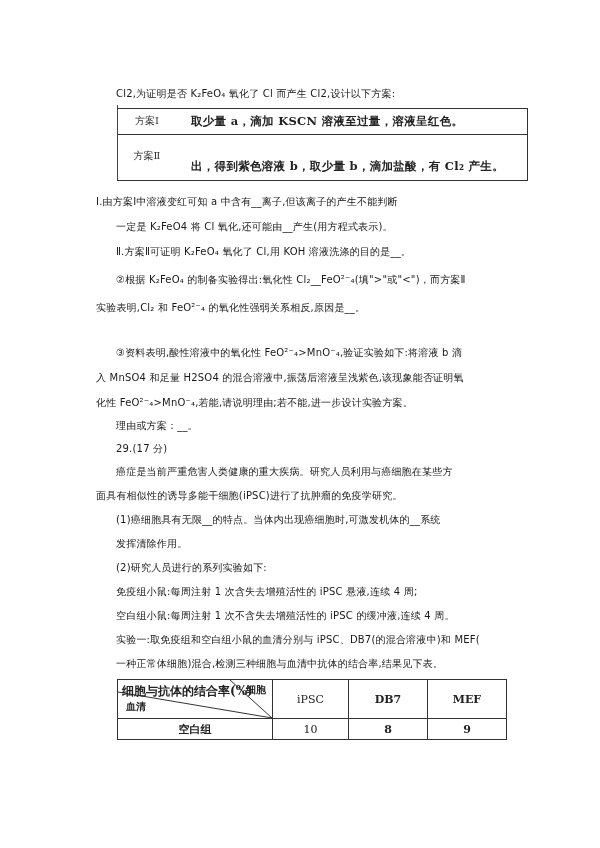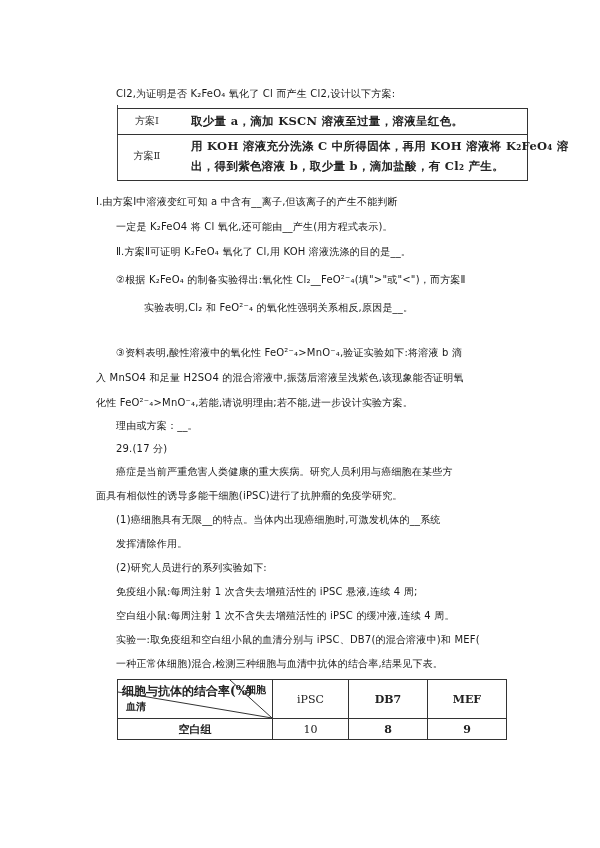--- a/index.html
+++ b/index.html
@@ -33,30 +33,29 @@
   <div class="line" style="left:116px; top:86px;">Cl2,为证明是否 K₂FeO₄ 氧化了 Cl 而产生 Cl2,设计以下方案:</div>
 
   <div class="scheme">
     <div class="lbl-border"></div>
     <div class="row1">
       <span class="lbl" style="top:5px;">方案Ⅰ</span>
       <span class="txt" style="top:5px;">取少量 a，滴加 KSCN 溶液至过量，溶液呈红色。</span>
     </div>
     <div class="row2">
       <span class="lbl" style="top:15px;">方案Ⅱ</span>
-      <span class="txt" style="top:5px;">用 KOH 溶液充分洗涤 C 中所得固体，再用 KOH 溶液将 K₂FeO₄ 溶</span>
       <span class="txt" style="top:25px;">出，得到紫色溶液 b，取少量 b，滴加盐酸，有 Cl₂ 产生。</span>
     </div>
   </div>
 
   <div class="line" style="left:96px; top:194px;">Ⅰ.由方案Ⅰ中溶液变红可知 a 中含有__离子,但该离子的产生不能判断</div>
   <div class="line" style="left:116px; top:219px;">一定是 K₂FeO4 将 Cl 氧化,还可能由__产生(用方程式表示)。</div>
   <div class="line" style="left:116px; top:244px;">Ⅱ.方案Ⅱ可证明 K₂FeO₄ 氧化了 Cl,用 KOH 溶液洗涤的目的是__。</div>
   <div class="line" style="left:116px; top:272px;">②根据 K₂FeO₄ 的制备实验得出:氧化性 Cl₂__FeO²⁻₄(填"&gt;"或"&lt;")，而方案Ⅱ</div>
-  <div class="line" style="left:96px; top:300px;margin-left:48px;">实验表明,Cl₂ 和 FeO²⁻₄ 的氧化性强弱关系相反,原因是__。</div>
+  <div class="line" style="left:96px; top:300px;">实验表明,Cl₂ 和 FeO²⁻₄ 的氧化性强弱关系相反,原因是__。</div>
   <div class="line" style="left:116px; top:345px;">③资料表明,酸性溶液中的氧化性 FeO²⁻₄&gt;MnO⁻₄,验证实验如下:将溶液 b 滴</div>
   <div class="line" style="left:96px; top:370px;">入 MnSO4 和足量 H2SO4 的混合溶液中,振荡后溶液呈浅紫色,该现象能否证明氧</div>
   <div class="line" style="left:96px; top:395px;">化性 FeO²⁻₄&gt;MnO⁻₄,若能,请说明理由;若不能,进一步设计实验方案。</div>
   <div class="line" style="left:116px; top:418px;">理由或方案：__。</div>
 
   <div class="line" style="left:116px; top:441px;">29.(17 分)</div>
   <div class="line" style="left:116px; top:464px;">癌症是当前严重危害人类健康的重大疾病。研究人员利用与癌细胞在某些方</div>
   <div class="line" style="left:96px; top:488px;">面具有相似性的诱导多能干细胞(iPSC)进行了抗肿瘤的免疫学研究。</div>
   <div class="line" style="left:116px; top:512px;">(1)癌细胞具有无限__的特点。当体内出现癌细胞时,可激发机体的__系统</div>
   <div class="line" style="left:116px; top:536px;">发挥清除作用。</div>

